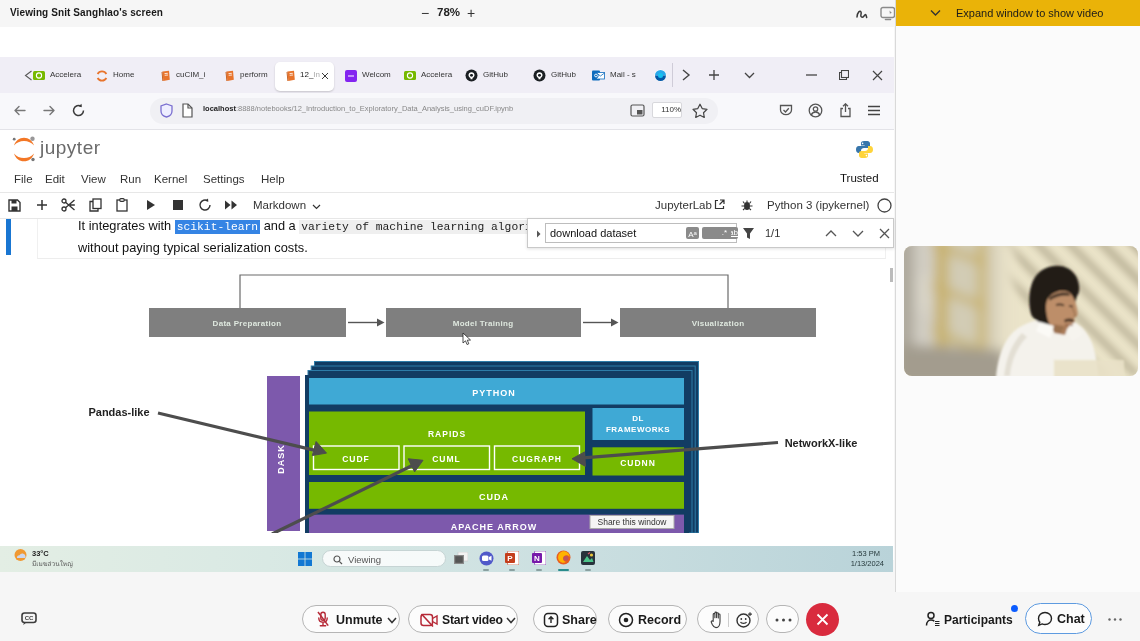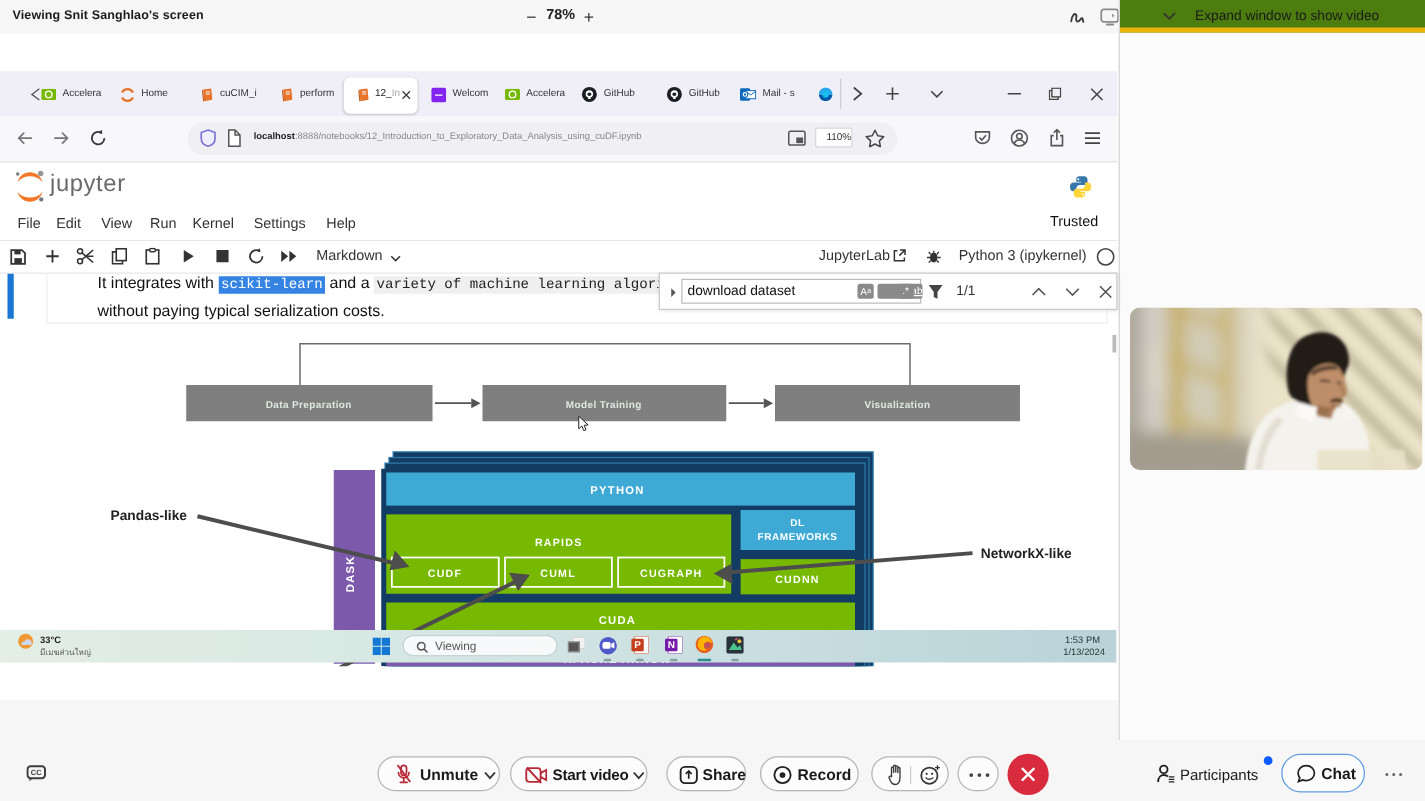--- a/index.html
+++ b/index.html
@@ -17,21 +17,21 @@
       <path d="M2 11 C2.5 6 5 4 6 6 C7 8 4.5 9.5 6.5 11 C8.5 12.5 10 7 11 9 L11.7 11.5" fill="none" stroke="#3a3a3a" stroke-width="1.5" stroke-linecap="round"></path>
     </svg>
   <svg class="a" style="left:880px;top:6px" width="16" height="15" viewBox="0 0 16 15">
       <rect x="1" y="1.5" width="13.5" height="10" rx="2" fill="none" stroke="#8a8a8a" stroke-width="1.4"></rect>
       <path d="M5.5 13.5 h5" stroke="#8a8a8a" stroke-width="1.6" stroke-linecap="round"></path>
       <path d="M9.5 4.5 l2.4 2.4 -1.6.3 -.3 1.6z" fill="#8a8a8a"></path>
     </svg>
 </div>
 
 <div class="a" style="left:895px;top:0;width:245px;height:592px;background:#fbfbfb;border-left:1px solid #d9d9d9">
-  <div class="a" style="left:0;top:0;width:245px;height:26px;background:#4d7c0f;border-bottom:4px solid #eab308">
+  <div class="a" style="left:0;top:0;width:245px;height:26px;background:#eab308;border-bottom:2px solid #eab308">
     <svg class="a" style="left:34px;top:9px" width="11" height="8" viewBox="0 0 11 8">
         <path d="M1 1.5 L5.5 6 L10 1.5" fill="none" stroke="#333" stroke-width="1.4"></path>
       </svg>
     <div class="a" style="left:60px;top:7px;font-size:11px;color:#1a1a1a">Expand window to show video</div>
   </div>
   <div class="a" style="left:8px;top:246px;width:234px;height:130px;border-radius:8px;overflow:hidden">
   <svg width="234" height="130" viewBox="0 0 234 130">
     <defs>
       <filter id="b1" x="-30%" y="-30%" width="160%" height="160%">
             <feGaussianBlur stdDeviation="3.5"></feGaussianBlur>
@@ -393,21 +393,21 @@
       <path d="M266.5 98.1 L252.3 100.5 L256.1 86.5 Z" stroke-width="1"></path>
     <path d="M718 87.5 L523 102.9"></path>
       <path d="M512 103.8 L524.6 96.9 L525.5 111.4 Z" stroke-width="1"></path>
     <path d="M212 179 L355.4 109"></path>
       <path d="M363 105.3 L354.6 116.9 L348.2 103.8 Z" stroke-width="1"></path>
   </g>
   <rect x="530" y="160.5" width="84" height="13" fill="#f5f5f5" stroke="#aaa" stroke-width="1"></rect>
   <text x="572" y="170" font-size="8.5" fill="#333" text-anchor="middle">Share this window</text>
 </svg>
 
-<div class="a" style="left:0;top:504px;width:893px;height:26px;background:linear-gradient(90deg,#e3eee4 0%,#d9e9e4 30%,#cfe2e2 55%,#b9d3d9 100%)">
+<div class="a" style="left:0;top:546px;width:893px;height:26px;background:linear-gradient(90deg,#e3eee4 0%,#d9e9e4 30%,#cfe2e2 55%,#b9d3d9 100%)">
   <svg class="a" style="left:13px;top:2px" width="16" height="15" viewBox="0 0 16 15">
       <circle cx="7.5" cy="7" r="6" fill="#f09932"></circle>
       <path d="M4 10 A2.6 2.6 0 0 1 6.5 7.2 A3.2 3.2 0 0 1 12.5 8.3 A2.2 2.2 0 0 1 12.2 10 Z" fill="#cdd7ee"></path>
     </svg>
   <div class="a" style="left:32px;top:3px;font-size:7.5px;font-weight:bold;color:#222">33°C</div>
   <div class="a" style="left:32px;top:13px;font-size:6.5px;color:#555">มีเมฆส่วนใหญ่</div>
   <svg class="a" style="left:298px;top:6px" width="14" height="14" viewBox="0 0 14 14">
       <rect x="0" y="0" width="6.6" height="6.6" fill="#1278d3"></rect>
       <rect x="7.4" y="0" width="6.6" height="6.6" fill="#1278d3"></rect>
       <rect x="0" y="7.4" width="6.6" height="6.6" fill="#1278d3"></rect>
@@ -524,21 +524,21 @@
 <div class="a" style="left:806px;top:603px;width:33px;height:33px;border-radius:50%;background:#d92b3e">
   <svg class="a" style="left:10px;top:10px" width="13" height="13" viewBox="0 0 13 13">
       <path d="M1.5 1.5 L11.5 11.5 M11.5 1.5 L1.5 11.5" stroke="#fff" stroke-width="1.8"></path>
     </svg>
 </div>
 <svg class="a" style="left:925px;top:611px" width="15" height="16" viewBox="0 0 15 16">
     <circle cx="6" cy="4.5" r="3" fill="none" stroke="#222" stroke-width="1.5"></circle>
     <path d="M1.5 14.5 C1.5 10.5 4 9 6 9 C7.5 9 8.5 9.4 9.3 10.2" fill="none" stroke="#222" stroke-width="1.5"></path>
     <path d="M10 10.5 H14.5 M10 12.5 H14.5 M10 14.5 H14.5" stroke="#222" stroke-width="1.1"></path>
   </svg>
-<div class="a" style="left:944px;top:613px;font-size:12px;font-weight:normal;color:#1a1a1a">Participants</div>
+<div class="a" style="left:944px;top:613px;font-size:12px;font-weight:bold;color:#1a1a1a">Participants</div>
 <div class="a" style="left:1011px;top:605px;width:7px;height:7px;border-radius:50%;background:#0b5cff"></div>
 <div class="a" style="left:1025px;top:603px;width:67px;height:31px;border:1.5px solid #5e9be0;border-radius:16px;background:#fcfcfc">
   <svg class="a" style="left:11px;top:7px" width="16" height="16" viewBox="0 0 16 16">
       <path d="M8 1.5 C11.8 1.5 14.5 4.2 14.5 7.5 C14.5 10.8 11.8 13.5 8 13.5 C6.9 13.5 6 13.3 5.1 12.9 L1.8 14.2 L2.8 11.2 C2 10.2 1.5 8.9 1.5 7.5 C1.5 4.2 4.2 1.5 8 1.5 Z" fill="none" stroke="#222" stroke-width="1.4"></path>
     </svg>
   <div class="a" style="left:31px;top:8px;font-size:12.5px;font-weight:bold;color:#1a1a1a">Chat</div>
 </div>
 <svg class="a" style="left:1108px;top:618px" width="14" height="3" viewBox="0 0 14 3">
     <circle cx="1.5" cy="1.5" r="1.2" fill="#666"></circle>
     <circle cx="7" cy="1.5" r="1.2" fill="#666"></circle>

